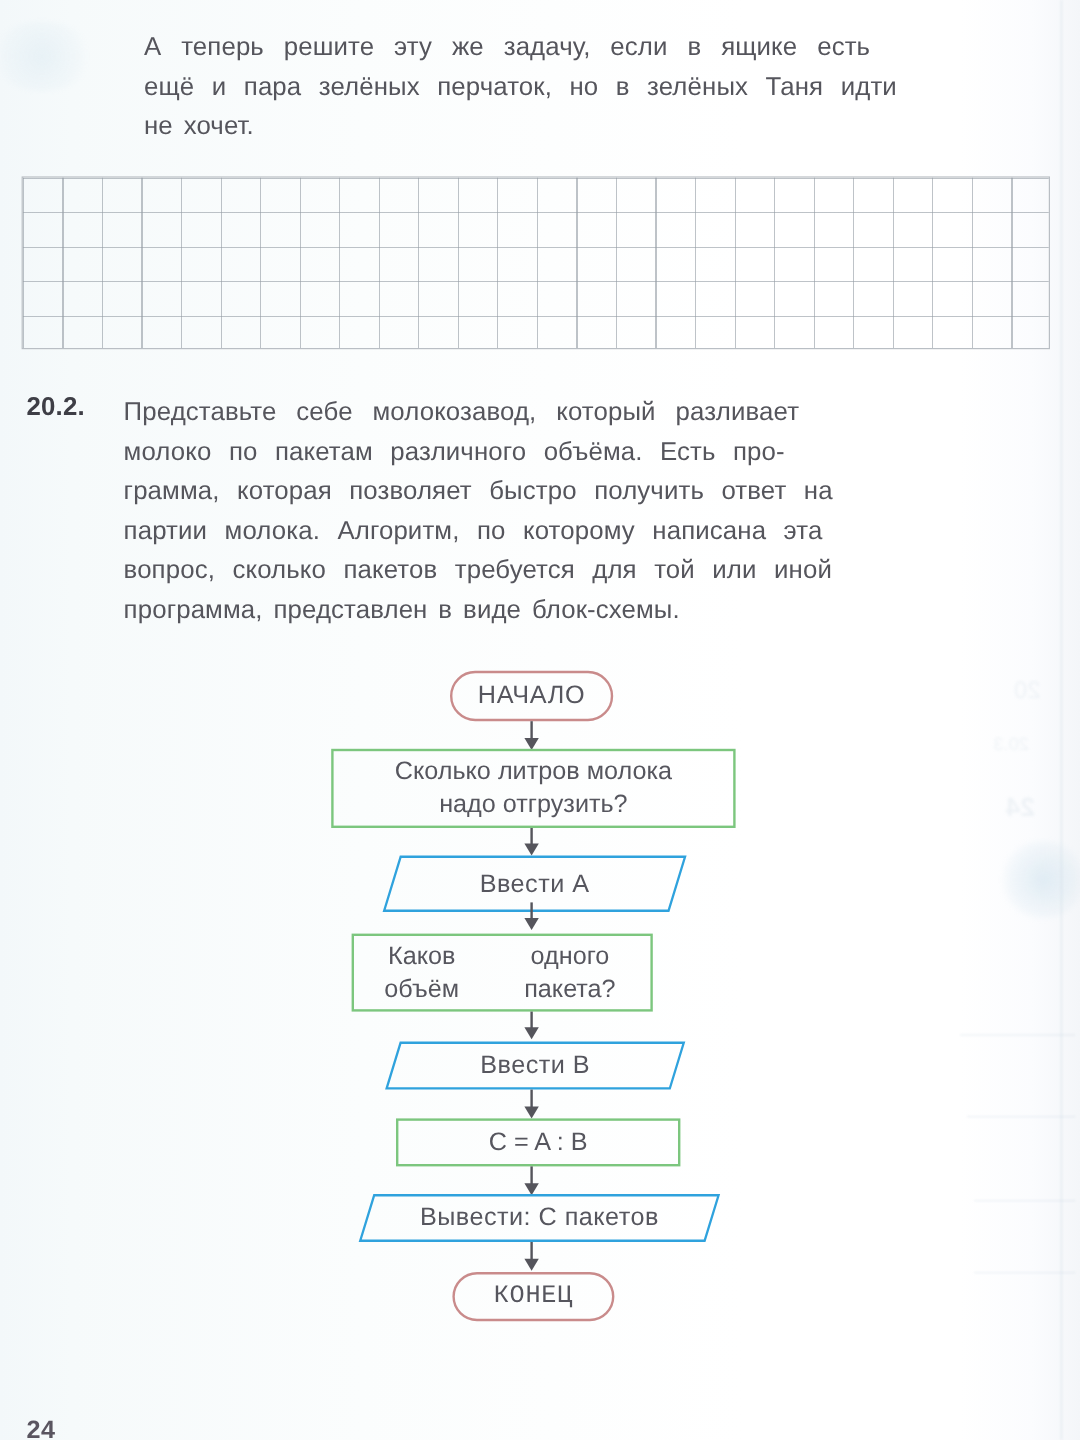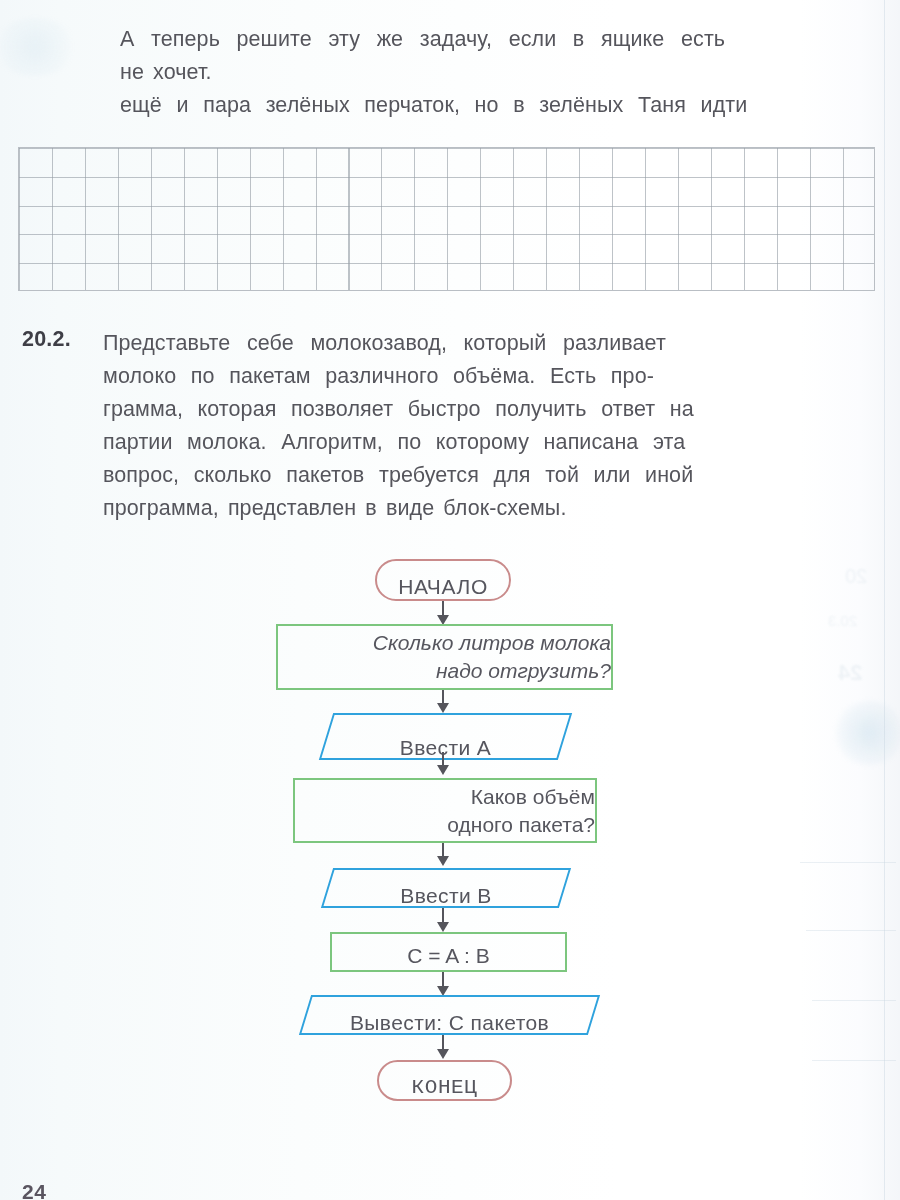--- a/index.html
+++ b/index.html
@@ -117,21 +117,21 @@
     position: absolute;
     left: 0;
     top: 540px;
     width: 900px;
     height: 580px;
   }
   .node {
     position: absolute;
     box-sizing: border-box;
     display: flex;
-    align-items: flex-end;
+    align-items: center;
     justify-content: center;
     text-align: center;
     color: #56565e;
     background: transparent;
   }
   .node-terminator {
     border: 2.4px solid #c98b8b;
     border-radius: 22px;
     font-size: 21px;
     letter-spacing: 0.6px;
@@ -193,22 +193,22 @@
   <div class="bleed" style="left:838px; top:660px; font-size:22px; font-weight:bold; transform:scaleX(-1);">24</div>
   <div class="bleed" style="left:828px; top:612px; font-size:15px; transform:scaleX(-1);">20.3</div>
   <div class="bleed-line" style="left:800px; top:862px; width:96px; height:1px;"></div>
   <div class="bleed-line" style="left:806px; top:930px; width:90px; height:1px;"></div>
   <div class="bleed-line" style="left:812px; top:1000px; width:84px; height:1px;"></div>
   <div class="bleed-line" style="left:812px; top:1060px; width:84px; height:1px;"></div>
   <div class="bleed-line" style="left:884px; top:0px; width:1px; height:1200px; background:rgba(200,212,224,0.45);"></div>
 
   <div class="para" id="intro-paragraph">
     <span class="ln j1">А теперь решите эту же задачу, если в ящике есть</span>
+    <span class="ln j2">ещё и пара зелёных перчаток, но в зелёных Таня идти</span>
     <span class="ln j3">не хочет.</span>
-    <span class="ln j2">ещё и пара зелёных перчаток, но в зелёных Таня идти</span>
   </div>
 
   <div id="answer-grid"></div>
 
   <div id="task-number">20.2.</div>
   <div class="para" id="task-paragraph">
     <span class="ln j1">Представьте себе молокозавод, который разливает</span>
     <span class="ln j2">молоко по пакетам различного объёма. Есть про-</span>
     <span class="ln j2">грамма, которая позволяет быстро получить ответ на</span>
     <span class="ln j2">партии молока. Алгоритм, по которому написана эта</span>
@@ -218,37 +218,37 @@
 
   <div id="flowchart">
 
     <div class="node node-terminator" style="left:375px; top:19px; width:136px; height:42px;">
       <span>НАЧАЛО</span>
     </div>
 
     <div class="conn" style="left:441.7px; top:61px; height:16px;"></div>
     <div class="arrowhead" style="left:436.5px; top:75px;"></div>
 
-    <div class="node node-process" style="left:276px; top:84px; width:337px; height:66px; flex-direction:column;font-style:italic;">
+    <div class="node node-process" style="left:276px; top:84px; width:337px; height:66px; flex-direction:column;">
       <span>Сколько литров молока</span>
       <span>надо отгрузить?</span>
     </div>
 
     <div class="conn" style="left:441.7px; top:150px; height:15px;"></div>
     <div class="arrowhead" style="left:436.5px; top:163px;"></div>
 
     <div class="node node-io" style="left:326px; top:173px; width:239px; height:47px;">
       <span class="skew"></span>
       <span class="io-label">Ввести А</span>
     </div>
 
     <div class="conn" style="left:441.7px; top:212px; height:15px;"></div>
     <div class="arrowhead" style="left:436.5px; top:225px;"></div>
 
-    <div class="node node-process" style="left:293px; top:238px; width:304px; height:65px; flex-direction:column;">
+    <div class="node node-process" style="left:293px; top:238px; width:251px; height:65px; ">
       <span>Каков объём</span>
       <span>одного пакета?</span>
     </div>
 
     <div class="conn" style="left:441.7px; top:303px; height:15px;"></div>
     <div class="arrowhead" style="left:436.5px; top:316px;"></div>
 
     <div class="node node-io" style="left:327px; top:328px; width:238px; height:40px;">
       <span class="skew"></span>
       <span class="io-label">Ввести В</span>

